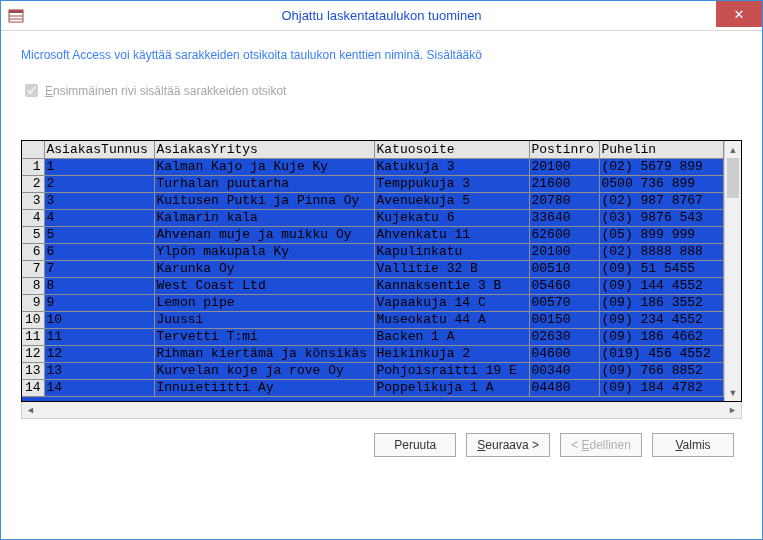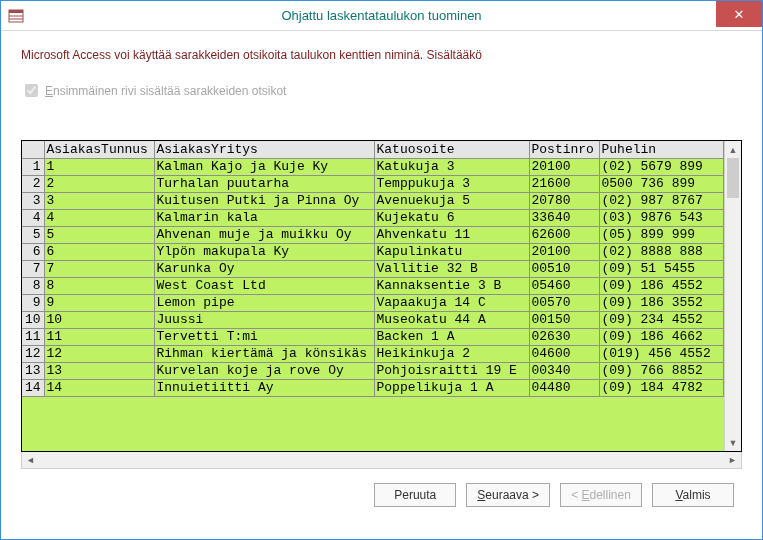--- a/index.html
+++ b/index.html
@@ -25,59 +25,59 @@
     width: 22px; height: 22px;
     margin-left: 4px;
     display: flex; align-items: center; justify-content: center;
   }
   .titlebar .icon svg { width: 16px; height: 16px; }
   .titlebar .title {
     position: absolute;
     left: 0; right: 0;
     text-align: center;
     font-size: 13px;
-    color: #0f766e;
+    color: #1d4ed8;
     pointer-events: none;
   }
   .titlebar .close {
     position: absolute;
     right: 0; top: 0;
     width: 46px; height: 26px;
     background: #c75050;
     color: #fff;
     display: flex; align-items: center; justify-content: center;
     cursor: pointer;
     font-size: 13px;
     font-family: Arial, sans-serif;
   }
   .content {
     padding: 16px 20px 12px 20px;
   }
   .intro {
-    color: #7f1d1d;
+    color: #3b82f6;
     line-height: 1.35;
     margin-bottom: 18px;
   }
   .check-row {
     display: flex;
     align-items: center;
     gap: 4px;
     color: #a7a7a7;
     margin-bottom: 40px;
   }
   .check-row input {
     accent-color: #999;
   }
   .check-row label { cursor: default; }
   .check-row .ul { text-decoration: underline; }
   .grid-wrap {
     position: relative;
-    height: 312px;
+    height: 262px;
     border: 1px solid #000;
-    background: #bef264;
+    background: #1d4ed8;
     display: flex;
   }
   .grid-inner {
     flex: 1;
     overflow: hidden;
     position: relative;
   }
   table {
     border-collapse: collapse;
     font-family: "Courier New", monospace;
@@ -263,21 +263,21 @@
               <td class="col-addr">Vallitie 32 B</td>
               <td class="col-zip">00510</td>
               <td class="col-phone">(09) 51 5455</td>
             </tr>
             <tr>
               <td class="rownum">8</td>
               <td class="col-id">8</td>
               <td class="col-comp">West Coast Ltd</td>
               <td class="col-addr">Kannaksentie 3 B</td>
               <td class="col-zip">05460</td>
-              <td class="col-phone">(09) 186 4552</td>
+              <td class="col-phone">(09) 144 4552</td>
             </tr>
             <tr>
               <td class="rownum">9</td>
               <td class="col-id">9</td>
               <td class="col-comp">Lemon pipe</td>
               <td class="col-addr">Vapaakuja 14 C</td>
               <td class="col-zip">00570</td>
               <td class="col-phone">(09) 186 3552</td>
             </tr>
             <tr>

